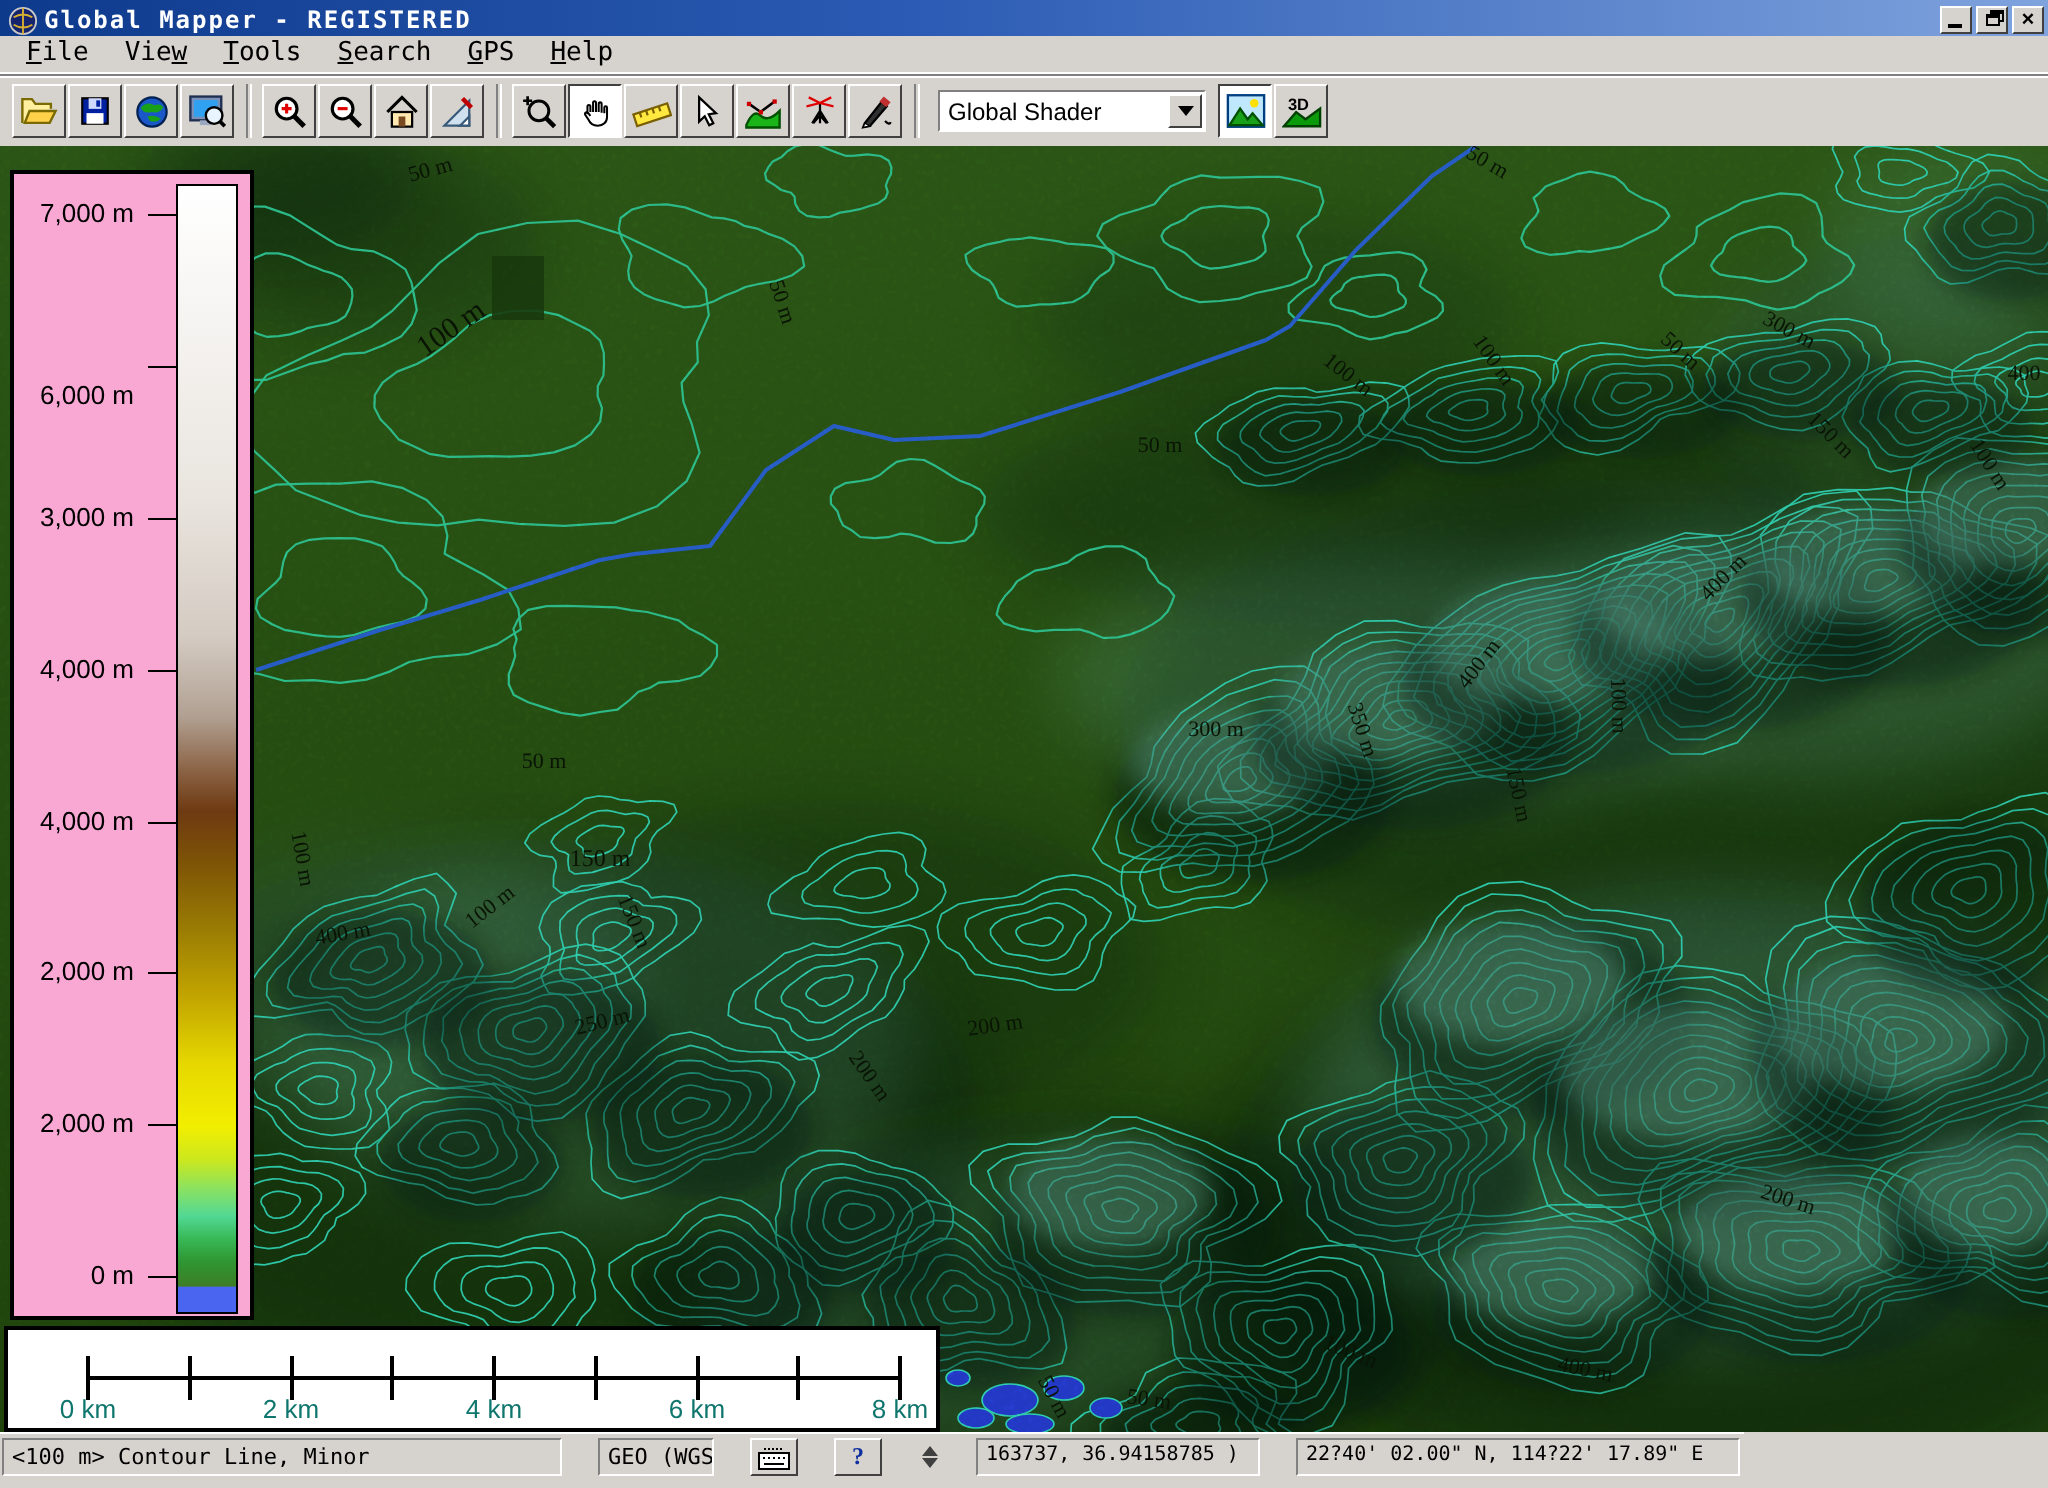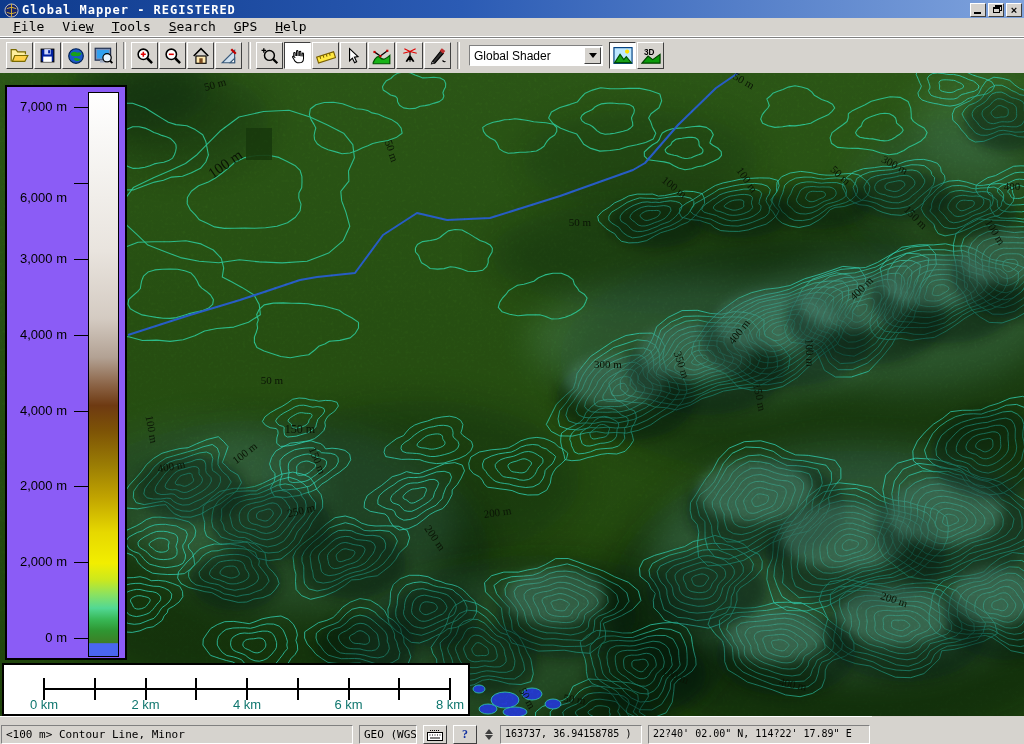--- a/index.html
+++ b/index.html
@@ -33,32 +33,32 @@
   .tsep{width:3px;height:27px;margin:0 5px;border-left:1px solid #808080;border-right:1px solid #fff;flex:none;}
   .combo{width:134px;height:21px;background:#fff;border:1px solid;border-color:#808080 #fff #fff #808080;
     display:flex;align-items:center;margin:0 6px 0 4px;flex:none;}
   .combo .val{flex:1;font:12px "Liberation Sans",sans-serif;padding-left:4px;color:#000;white-space:nowrap;overflow:hidden;}
   .combo .arrow{width:17px;height:17px;background:#d6d3ce;border:1px solid;border-color:#fff #404040 #404040 #fff;
     display:flex;align-items:center;justify-content:center;margin-right:1px;flex:none;}
   .tri-down{width:0;height:0;border-left:4px solid transparent;border-right:4px solid transparent;border-top:5px solid #000;}
   
   .client{position:absolute;left:0;top:73px;width:1024px;height:643px;background:#2c5a13;overflow:hidden;}
   #map{position:absolute;left:0;top:0;}
-  .legend{position:absolute;left:5px;top:12px;width:122px;height:575px;background:#8b5cf6;
+  .legend{position:absolute;left:5px;top:12px;width:122px;height:575px;background:#f9a8d4;
     border:2px solid #000;z-index:5;}
   .lg-bar{position:absolute;left:81px;top:5px;width:31px;height:565px;border:1px solid #000;}
   .lg-tick{position:absolute;height:1px;background:#000;left:67px;width:14px;}
   .lg-lab{position:absolute;left:0;width:60px;text-align:right;font:13px "Liberation Sans",sans-serif;color:#000;}
   .scalebar{position:absolute;left:2px;top:590px;width:468px;height:53px;background:#fff;border:2px solid #000;z-index:5;}
   .sb-line{position:absolute;height:2px;background:#000;}
   .sb-tick{position:absolute;width:2px;background:#000;}
   .sb-lab{position:absolute;width:56px;text-align:center;font:13px "Liberation Sans",sans-serif;color:#0f766e;}
   
   .statusbar{position:absolute;left:0;top:716px;width:872px;height:28px;background:#d6d3ce;
-    border-top:1px solid #fff;display:flex;align-items:flex-end;padding:2px 2px 0 1px;gap:6px;}
+    border-top:1px solid #fff;display:flex;align-items:flex-start;padding:2px 2px 0 1px;gap:18px;}
   .sp{height:19px;border:1px solid;border-color:#808080 #fff #fff #808080;
     font:11px "DejaVu Sans Mono",monospace;color:#000;padding:2px 4px 0 4px;white-space:nowrap;overflow:hidden;}
   .sp.small{font-size:10px;}
   .sbtn{width:24px;height:19px;background:#d6d3ce;border:1px solid;border-color:#fff #404040 #404040 #fff;
     display:flex;align-items:center;justify-content:center;flex:none;}
   .spinner{width:11px;height:19px;display:flex;flex-direction:column;gap:1px;justify-content:center;flex:none;}
   .sp-up{width:0;height:0;border-left:4px solid transparent;border-right:4px solid transparent;border-bottom:5px solid #404040;margin:0 auto;}
   .sp-dn{width:0;height:0;border-left:4px solid transparent;border-right:4px solid transparent;border-top:5px solid #404040;margin:0 auto;}
 </style>
 </head>

